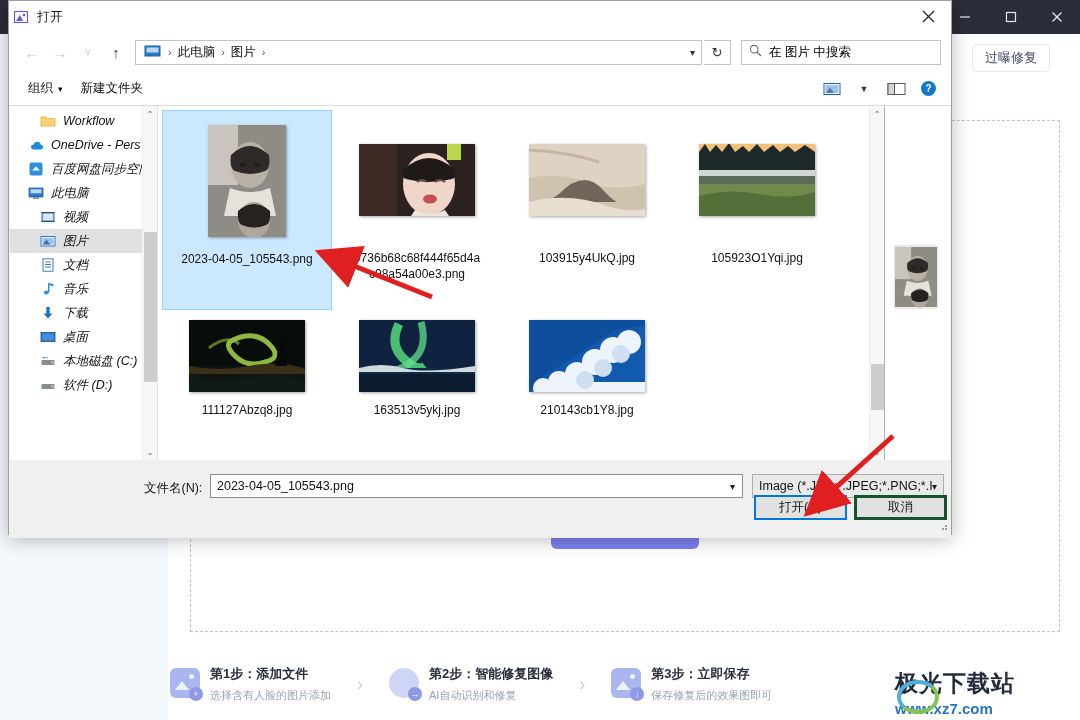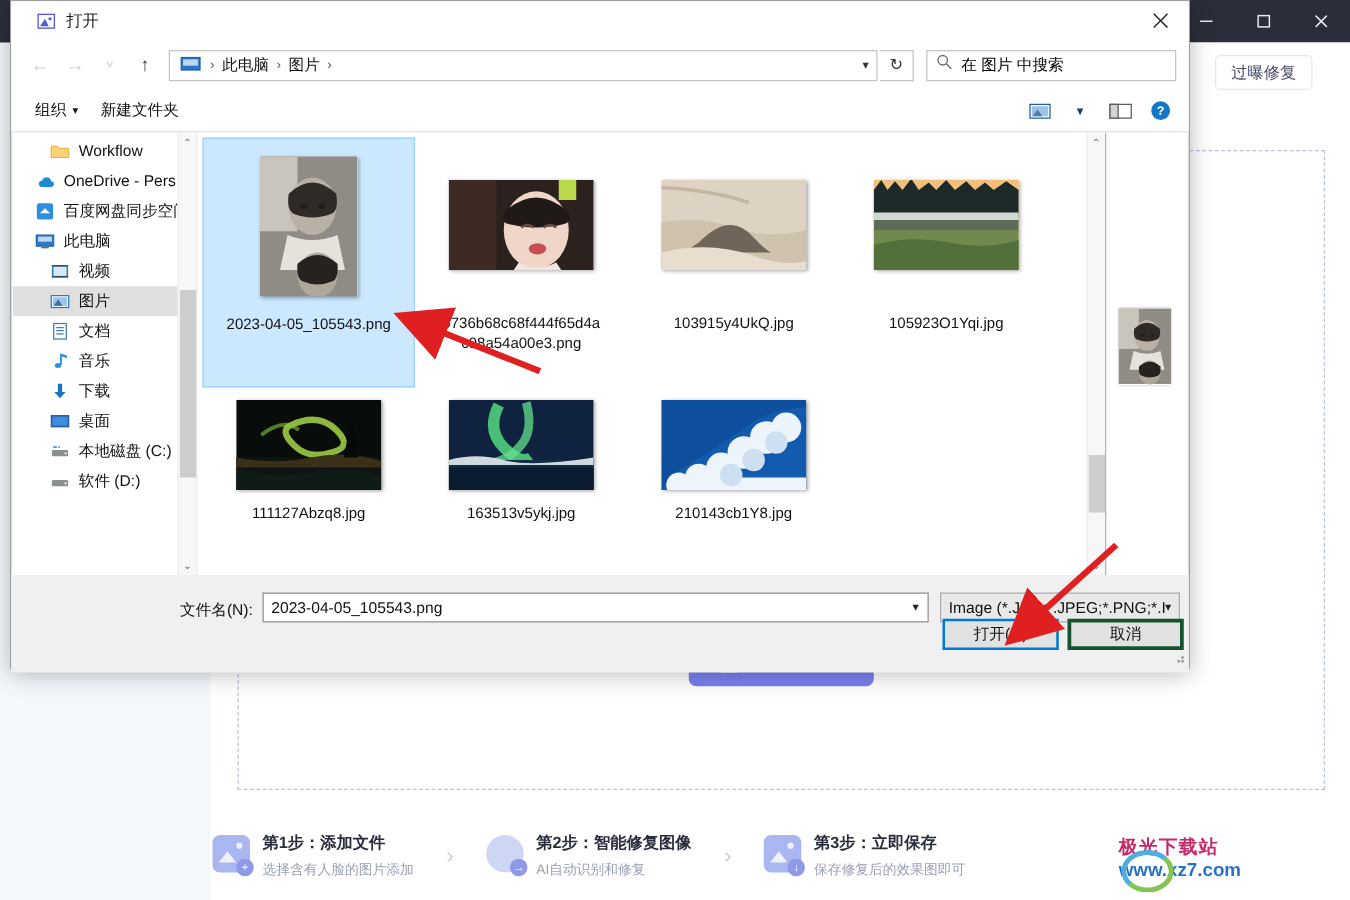--- a/index.html
+++ b/index.html
@@ -74,37 +74,37 @@
     border-radius: 50%; background: #8e99e8; color: #fff; font-size: 9px;
     display:flex; align-items:center; justify-content:center; }
   .step-text .t1 { font-size: 13px; font-weight: bold; color: #2a2d3c; white-space: nowrap; }
   .step-text .t2 { font-size: 11px; color: #9aa0b5; margin-top: 5px; white-space: nowrap; }
   .step-sep { color: #c9cddd; font-size: 18px; margin: 0 26px; }
 
   #watermark {
     position: absolute; left: 895px; top: 668px; width: 180px; height: 52px;
     pointer-events: none; opacity: .92;
   }
-  #watermark .wm-cn { font-size: 15px; font-weight: bold; color: #be185d;
+  #watermark .wm-cn { font-size: 23px; font-weight: bold; color: #0f172a;
      text-shadow: 0 0 2px #fff; letter-spacing: 1px; }
   #watermark .wm-url { font-size: 15px; font-weight: bold; color: #1667c2; margin-top: 1px; }
   #watermark .swoosh { position:absolute; left: 2px; top: 12px; width: 42px; height: 34px;
      border: 4px solid #3fa9dd; border-radius: 50%; border-right-color: #7ac143; border-bottom-color:#7ac143; }
 
   
   #dialog {
     position: absolute; left: 8px; top: 0px; width: 944px; height: 535px;
     background: #f0f0f0;
     border: 1px solid #a0a0a0;
     box-shadow: 0 4px 18px rgba(0,0,0,.28);
     display: flex; flex-direction: column;
   }
   #dlg-titlebar {
     height: 31px; background: #ffffff; display: flex; align-items: center;
-    padding-left: 20px; position: relative; flex: none;
+    padding-left: 4px; position: relative; flex: none;
   }
   #dlg-title-icon { width: 16px; height: 16px; margin-right: 8px; }
   #dlg-title-text { font-size: 13px; color: #1b1b1b; }
   #dlg-close {
     position: absolute; right: 0; top: 0; width: 46px; height: 31px;
     display: flex; align-items: center; justify-content: center; color: #333;
   }
 
   #dlg-navbar {
     height: 40px; background: #ffffff; display: flex; align-items: center;
@@ -142,21 +142,21 @@
   .tb-icon-btn { width: 30px; height: 26px; display:flex; align-items:center; justify-content:center; }
 
   #dlg-body { flex: 1; display: flex; background: #fff; border-top: 1px solid #dcdcdc;
      margin: 0 1px; position: relative; }
 
   
   #sidebar {
     width: 148px; background: #fff; position: relative; overflow: hidden;
     border-right: 1px solid #e3e3e3;
   }
-  #sidebar-list { padding-top: 3px; }
+  #sidebar-list { padding-top: 3px; font-style: italic; }
   .side-item {
     height: 24px; display: flex; align-items: center; gap: 7px;
     padding-left: 18px; font-size: 12.5px; color: #111; white-space: nowrap;
   }
   .side-item.indent { padding-left: 30px; }
   .side-item.selected { background: #e0e0e0; }
   .side-ico { width: 16px; height: 16px; flex: none; }
 
   .vscroll {
     position: absolute; right: 0; top: 0; width: 15px; height: 100%;

